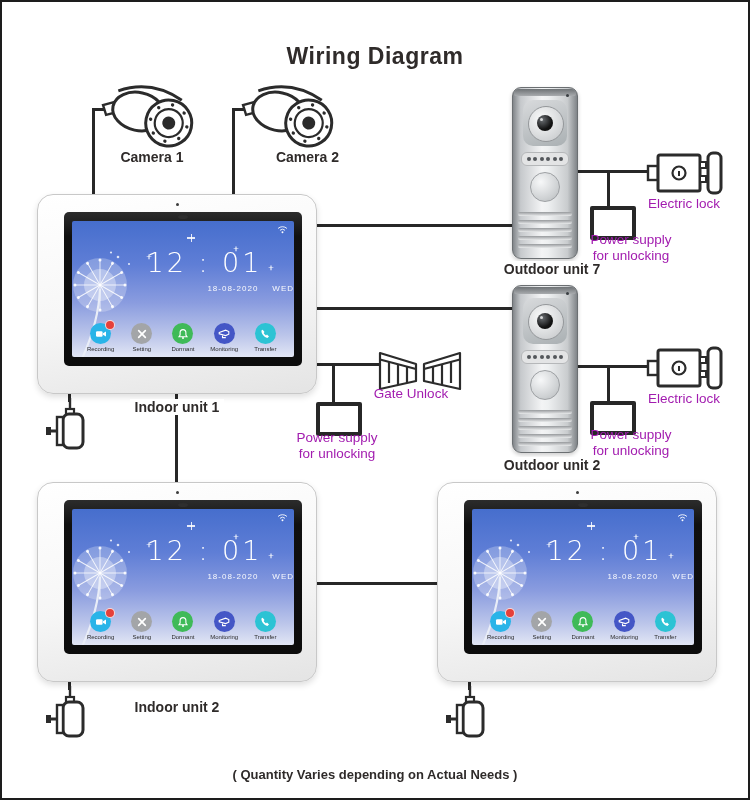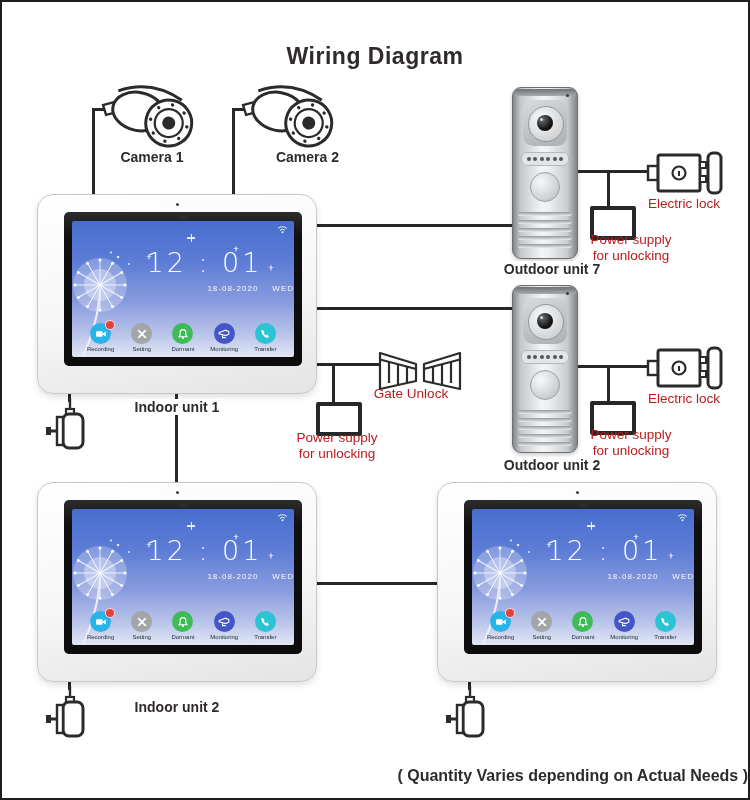--- a/index.html
+++ b/index.html
@@ -6,22 +6,22 @@
   .page{
     position:relative;width:746px;height:796px;margin:0 auto;
     border:2px solid #1d1d1d;background:#fff;overflow:hidden;
     font-family:"Liberation Sans","DejaVu Sans",sans-serif;color:#322e2c;
   }
   .abs{position:absolute;}
   
   .title{left:0;right:0;top:41px;text-align:center;font-size:23px;font-weight:bold;letter-spacing:.5px;color:#2f2b2a;}
   .lbl-b{position:absolute;font-size:14px;font-weight:bold;text-align:center;color:#2f2b2a;z-index:6;}
   .lbl-b span{background:#fff;padding:0 5px;}
-  .lbl-r{position:absolute;font-size:13.5px;text-align:center;color:#b91c1c;line-height:1.18;z-index:6;}
-  .footer{left:0;right:0;top:765px;text-align:right;font-size:16px;font-weight:bold;color:#2f2b2a;}
+  .lbl-r{position:absolute;font-size:13.5px;text-align:center;color:#a21caf;line-height:1.18;z-index:6;}
+  .footer{left:0;right:0;top:765px;text-align:center;font-size:13px;font-weight:bold;color:#2f2b2a;}
   
   .wire{position:absolute;background:#272727;z-index:1;}
   
   .monitor{position:absolute;width:280px;height:200px;z-index:3;}
   .m-frame{position:absolute;inset:0;border-radius:16px;border:1px solid #c8c8c8;
     background:linear-gradient(170deg,#ffffff 0%,#f6f6f6 55%,#e4e4e4 100%);
     box-shadow:0 3px 6px rgba(0,0,0,.13), inset 0 1px 0 #fff;}
   .m-mic{position:absolute;top:9px;left:50%;width:3px;height:3px;margin-left:-1.5px;border-radius:50%;background:#3c3c3c;}
   .m-bezel{position:absolute;left:27px;top:18px;width:238px;height:154px;border-radius:5px;
     background:linear-gradient(180deg,#2c2c2c 0%,#101010 16%,#0c0c0c 100%);}

